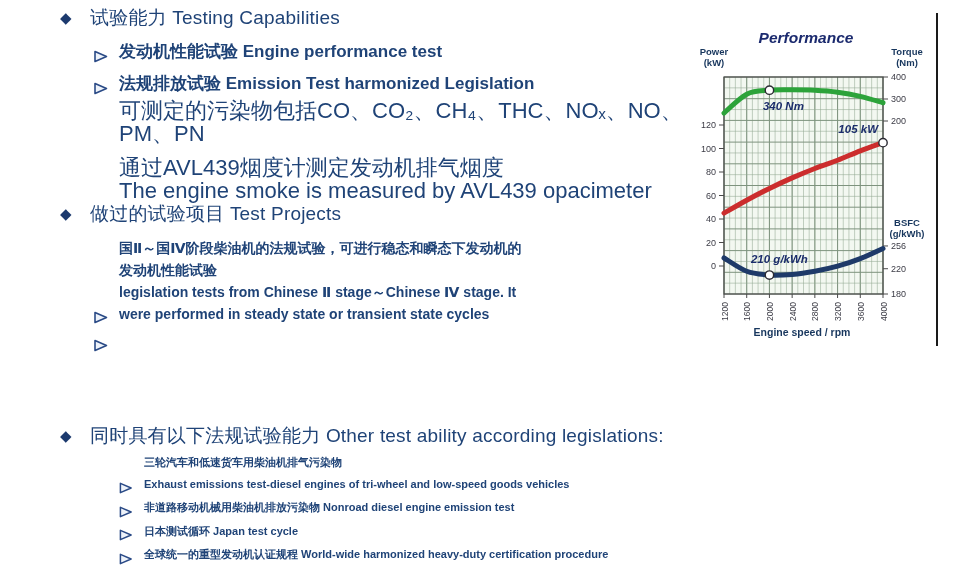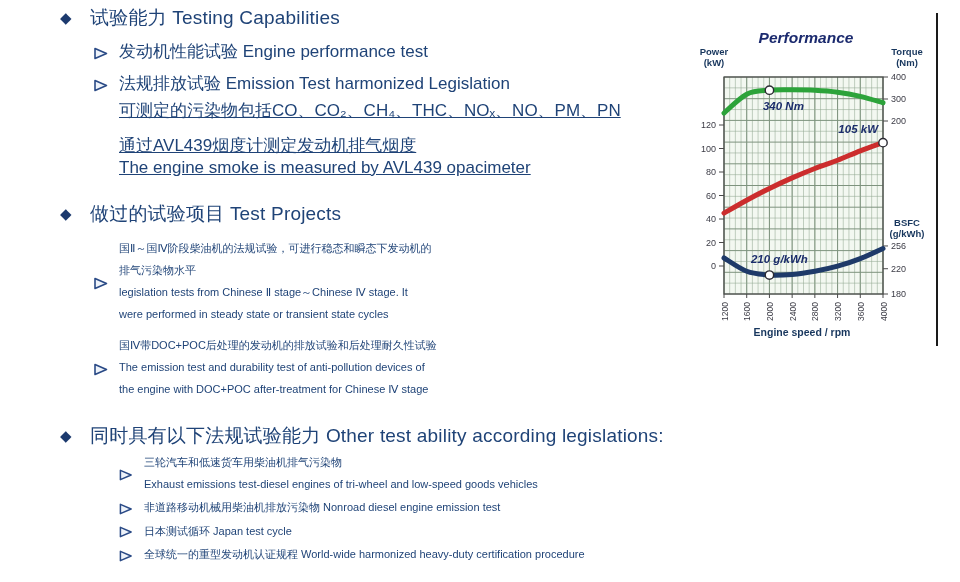--- a/index.html
+++ b/index.html
@@ -16,29 +16,29 @@
   .sec-header {
     display:flex; align-items:flex-start; font-size:19px; line-height:28px;
     color:#1f4377; letter-spacing:0.2px;
   }
   .diamond {
     font-size:15px; line-height:28px; color:#1c3a6e; width:20px;
     flex:0 0 20px; margin-right:10px; text-align:left;
   }
   .items { margin-left:33px; }
   .sec3 .items { margin-left:58px; }
-  .item { display:flex; align-items:center; margin-top:7px; }
+  .item { display:flex; align-items:flex-end; margin-top:7px;font-weight:bold; }
   .sec2 .item { margin-top:9px; }
   .sec3 .item { margin-top:2px; }
   .arrow-bullet { flex:0 0 16px; margin-right:10px; margin-top:4px; }
   .sec3 .arrow-bullet { margin-top:2px; }
   .item-lines { font-size:17px; line-height:25px; }
-  .sec2 .item-lines { font-size:11px; line-height:22px; }
+  .sec2 .item-lines { font-size:14px; line-height:22px; }
   .sec3 .item-lines { font-size:11px; line-height:21.5px; }
-  .sublines { margin-left:59px; font-size:17px; line-height:22.5px; margin-top:4px;text-decoration:underline; }
+  .sublines { margin-left:59px; font-size:22px; line-height:22.5px; margin-top:4px; }
   .divider {
     position:absolute; left:936px; top:13px; width:2px; height:333px;
     background:#1a1a1a;
   }
   .chart-wrap { position:absolute; left:682px; top:16px; width:256px; height:340px; }
   svg text { font-family:"Liberation Sans","DejaVu Sans",sans-serif; }
 </style>
 </head>
 <body>
 
@@ -79,34 +79,29 @@
       <span class="diamond">◆</span>
       <span>做过的试验项目 Test Projects</span>
     </div>
     <div class="items">
       <div class="item">
         <svg class="arrow-bullet" width="15" height="15" viewBox="0 0 15 15">
             <polygon points="1.5,2.5 13,7.5 1.5,12.5" fill="#eef3fa" stroke="#2a4a86" stroke-width="1.6" stroke-linejoin="round"></polygon>
           </svg>
         <div class="item-lines">
           <div>国Ⅱ～国Ⅳ阶段柴油机的法规试验，可进行稳态和瞬态下发动机的</div>
-          <div>排气污染物水平</div>
+          <div>发动机性能试验</div>
           <div>legislation tests from Chinese Ⅱ stage～Chinese Ⅳ stage.  It</div>
           <div>were performed in steady state or transient state cycles</div>
         </div>
       </div>
       <div class="item">
         <svg class="arrow-bullet" width="15" height="15" viewBox="0 0 15 15">
             <polygon points="1.5,2.5 13,7.5 1.5,12.5" fill="#eef3fa" stroke="#2a4a86" stroke-width="1.6" stroke-linejoin="round"></polygon>
           </svg>
-        <div class="item-lines">
-          <div>国Ⅳ带DOC+POC后处理的发动机的排放试验和后处理耐久性试验</div>
-          <div>The emission test and durability test of anti-pollution devices of</div>
-          <div>the engine with DOC+POC after-treatment for Chinese Ⅳ stage</div>
-        </div>
       </div>
     </div>
   </div>
 
   <div class="section sec3">
     <div class="sec-header">
       <span class="diamond">◆</span>
       <span>同时具有以下法规试验能力  Other test ability according legislations:</span>
     </div>
     <div class="items">

